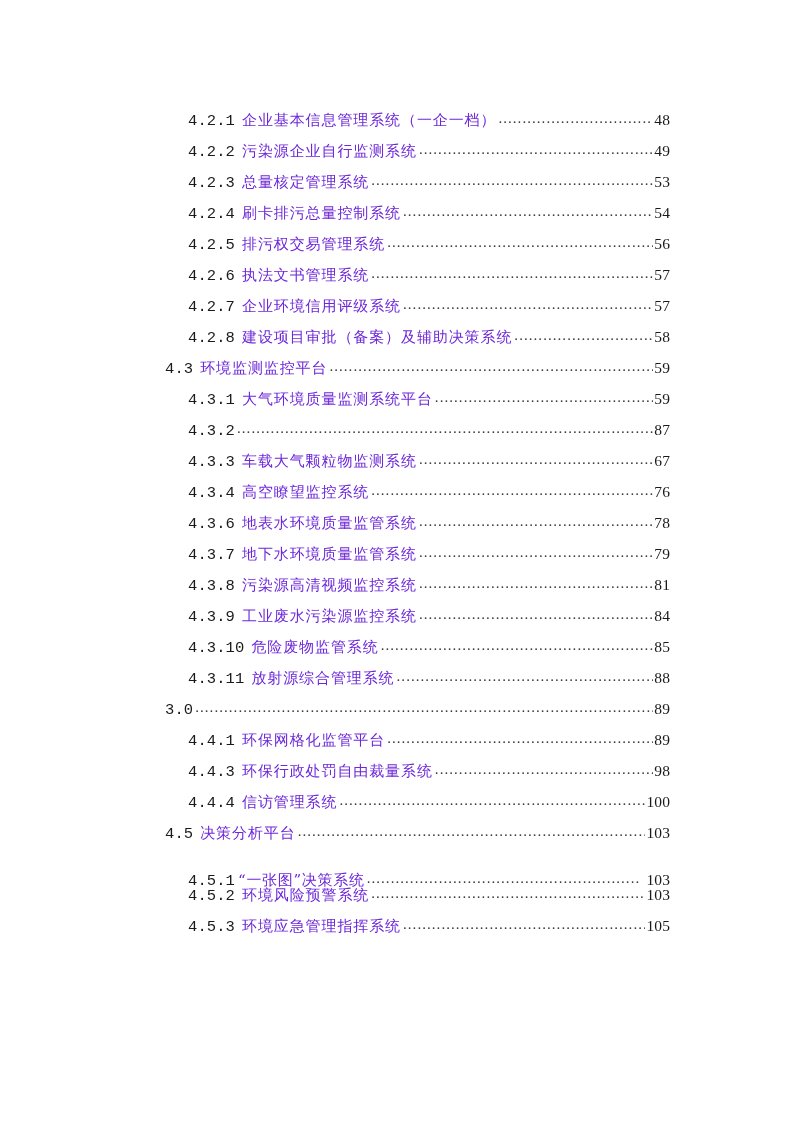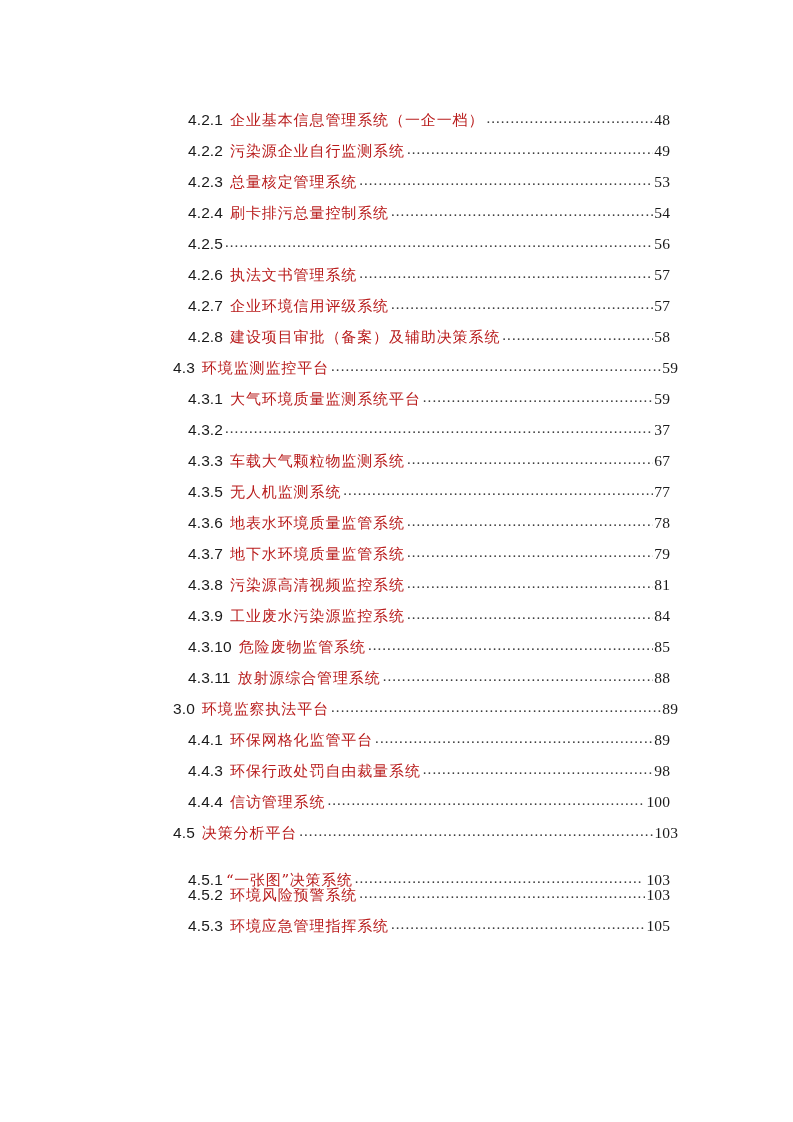--- a/index.html
+++ b/index.html
@@ -43,41 +43,40 @@
     height: 31px;
     line-height: 31px;
     font-size: 15.5px;
     white-space: nowrap;
     box-sizing: border-box;
   }
 
   
   .toc-entry.level-2 {
     padding-left: 0px;
-    margin-left: 8px;
   }
   
   .toc-entry.level-3 {
     padding-left: 23px;
   }
 
   .entry-number {
     flex: 0 0 auto;
-    font-family: Liberation Sans, sans-serif;
+    font-family: Liberation Mono, monospace;
     font-size: 15.5px;
     letter-spacing: 0.1px;
   }
 
   .entry-title {
     flex: 0 0 auto;
     font-family: "DejaVu Serif", "Liberation Serif", serif;
     font-size: 15px;
     letter-spacing: 0.9px;
     margin-left: 7px;
-    color: #b91c1c;
+    color: #6d28d9;
   }
 
   
   .toc-entry.tight-title .entry-title {
     margin-left: 3px;
     letter-spacing: 0.7px;
     margin-top: 27px;
   }
 
   
@@ -137,20 +136,21 @@
         <span class="entry-page">53</span>
       </div>
       <div class="toc-entry level-3">
         <span class="entry-number">4.2.4</span>
         <span class="entry-title">刷卡排污总量控制系统</span>
         <span class="entry-leader"></span>
         <span class="entry-page">54</span>
       </div>
       <div class="toc-entry level-3">
         <span class="entry-number">4.2.5</span>
+        <span class="entry-title">排污权交易管理系统</span>
         <span class="entry-leader"></span>
         <span class="entry-page">56</span>
       </div>
       <div class="toc-entry level-3">
         <span class="entry-number">4.2.6</span>
         <span class="entry-title">执法文书管理系统</span>
         <span class="entry-leader"></span>
         <span class="entry-page">57</span>
       </div>
       <div class="toc-entry level-3">
@@ -173,33 +173,33 @@
       </div>
       <div class="toc-entry level-3">
         <span class="entry-number">4.3.1</span>
         <span class="entry-title">大气环境质量监测系统平台</span>
         <span class="entry-leader"></span>
         <span class="entry-page">59</span>
       </div>
       <div class="toc-entry level-3">
         <span class="entry-number">4.3.2</span>
         <span class="entry-leader"></span>
-        <span class="entry-page">37</span>
+        <span class="entry-page">87</span>
       </div>
       <div class="toc-entry level-3">
         <span class="entry-number">4.3.3</span>
         <span class="entry-title">车载大气颗粒物监测系统</span>
         <span class="entry-leader"></span>
         <span class="entry-page">67</span>
       </div>
       <div class="toc-entry level-3">
-        <span class="entry-number">4.3.5</span>
-        <span class="entry-title">无人机监测系统</span>
-        <span class="entry-leader"></span>
-        <span class="entry-page">77</span>
+        <span class="entry-number">4.3.4</span>
+        <span class="entry-title">高空瞭望监控系统</span>
+        <span class="entry-leader"></span>
+        <span class="entry-page">76</span>
       </div>
       <div class="toc-entry level-3">
         <span class="entry-number">4.3.6</span>
         <span class="entry-title">地表水环境质量监管系统</span>
         <span class="entry-leader"></span>
         <span class="entry-page">78</span>
       </div>
       <div class="toc-entry level-3">
         <span class="entry-number">4.3.7</span>
         <span class="entry-title">地下水环境质量监管系统</span>
@@ -225,21 +225,20 @@
         <span class="entry-page">85</span>
       </div>
       <div class="toc-entry level-3">
         <span class="entry-number">4.3.11</span>
         <span class="entry-title">放射源综合管理系统</span>
         <span class="entry-leader"></span>
         <span class="entry-page">88</span>
       </div>
       <div class="toc-entry level-2">
         <span class="entry-number">3.0</span>
-        <span class="entry-title">环境监察执法平台</span>
         <span class="entry-leader"></span>
         <span class="entry-page">89</span>
       </div>
       <div class="toc-entry level-3">
         <span class="entry-number">4.4.1</span>
         <span class="entry-title">环保网格化监管平台</span>
         <span class="entry-leader"></span>
         <span class="entry-page">89</span>
       </div>
       <div class="toc-entry level-3">

